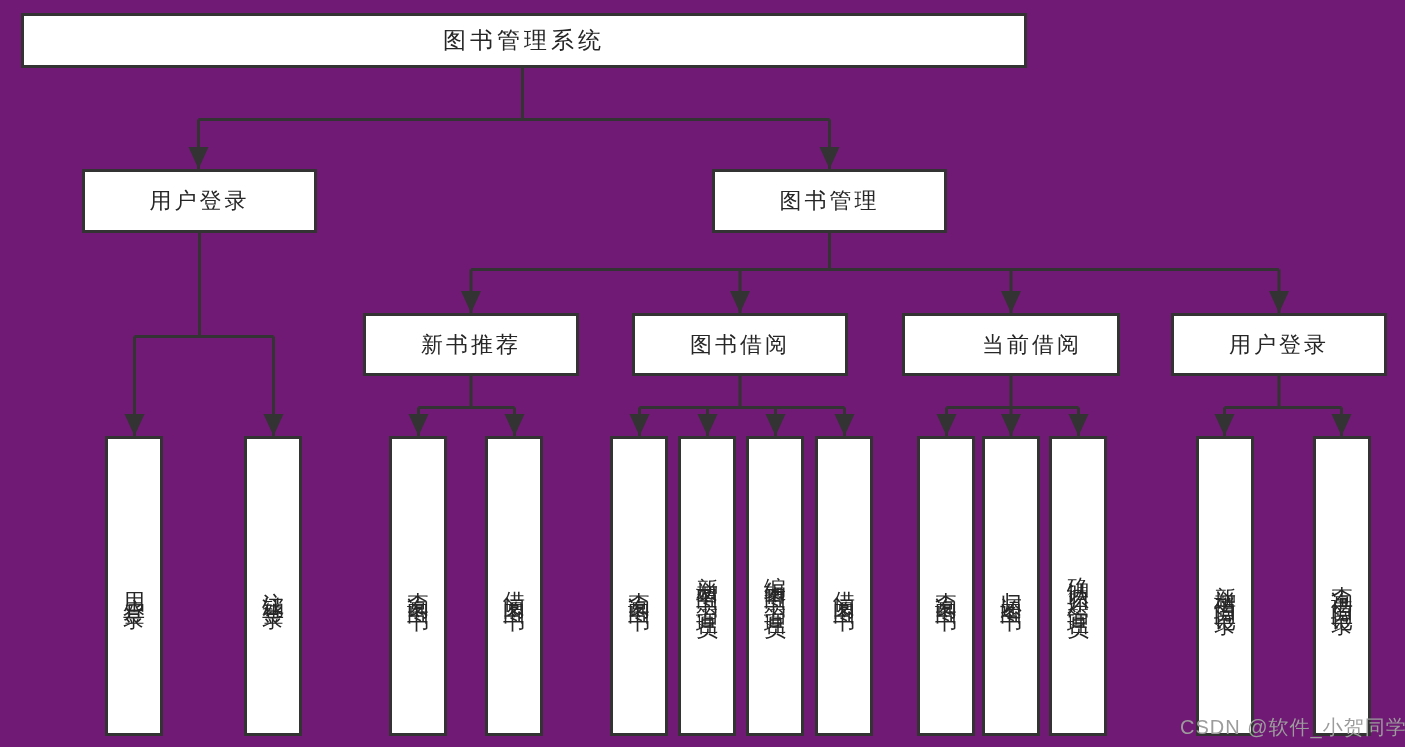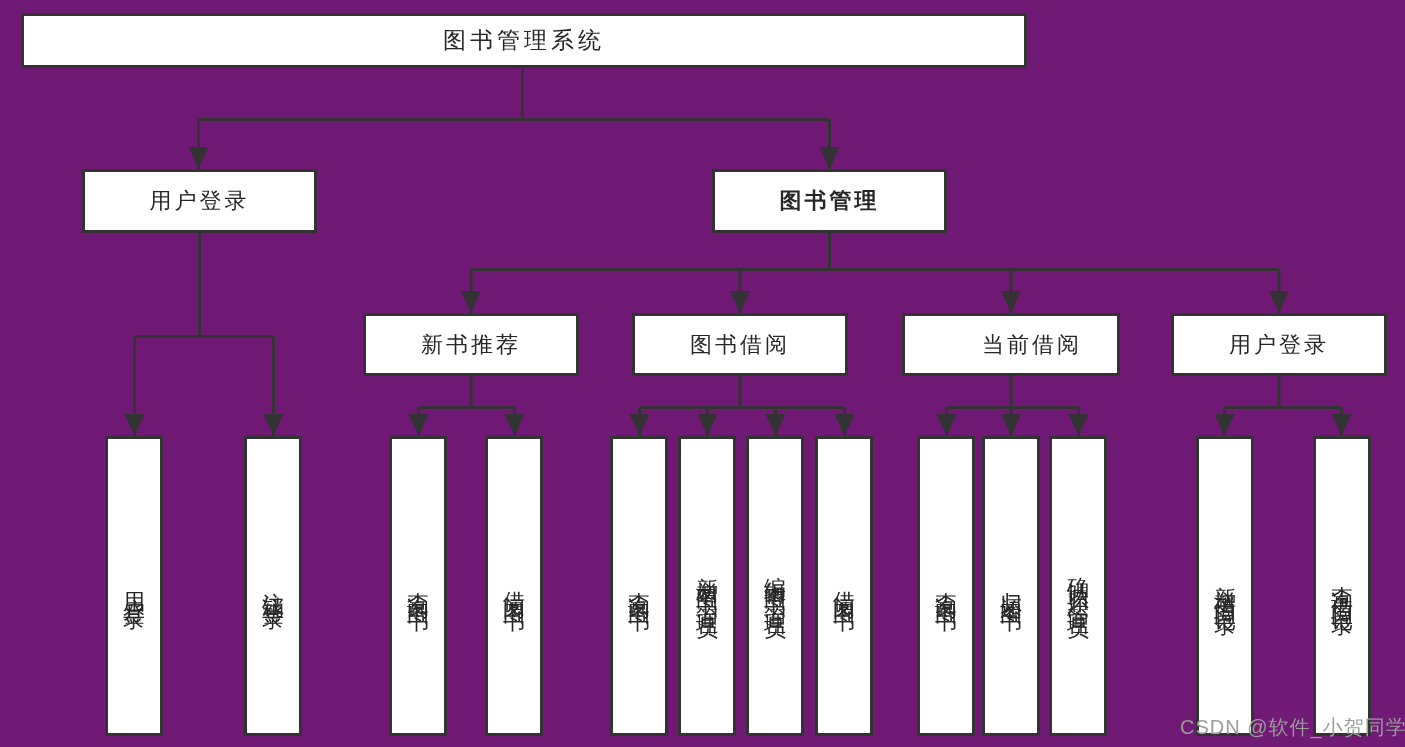--- a/index.html
+++ b/index.html
@@ -101,21 +101,21 @@
     <polygon points="1068.5,414 1088.5,414 1078.5,436"></polygon>
 
     <path d="M1279 376 V407.5 M1224.5 407.5 H1341.5 M1224.5 407.5 V436 M1341.5 407.5 V436"></path>
     <polygon points="1214.5,414 1234.5,414 1224.5,436"></polygon>
     <polygon points="1331.5,414 1351.5,414 1341.5,436"></polygon>
   </svg>
 
   <div class="box root" style="left:21px; top:13px; width:1006px; height:55px;">图书管理系统</div>
 
   <div class="box" style="left:82px; top:169px; width:235px; height:64px;">用户登录</div>
-  <div class="box" style="left:712px; top:169px; width:235px; height:64px;font-weight:bold;">图书管理</div>
+  <div class="box" style="left:712px; top:169px; width:235px; height:64px;">图书管理</div>
 
   <div class="box" style="left:632px; top:313px; width:216px; height:63px;">图书借阅</div>
   <div class="box" style="left:363px; top:313px; width:216px; height:63px;">新书推荐</div>
   <div class="box" style="left:902px; top:313px; width:218px; height:63px;padding-left:42px;">当前借阅</div>
   <div class="box" style="left:1171px; top:313px; width:216px; height:63px;">用户登录</div>
 
   <div class="box vbox" style="left:105px; top:436px; width:58px; height:300px;">用户登录</div>
   <div class="box vbox" style="left:244px; top:436px; width:58px; height:300px;">注销登录</div>
 
   <div class="box vbox" style="left:389px; top:436px; width:58px; height:300px;">查询图书</div>

